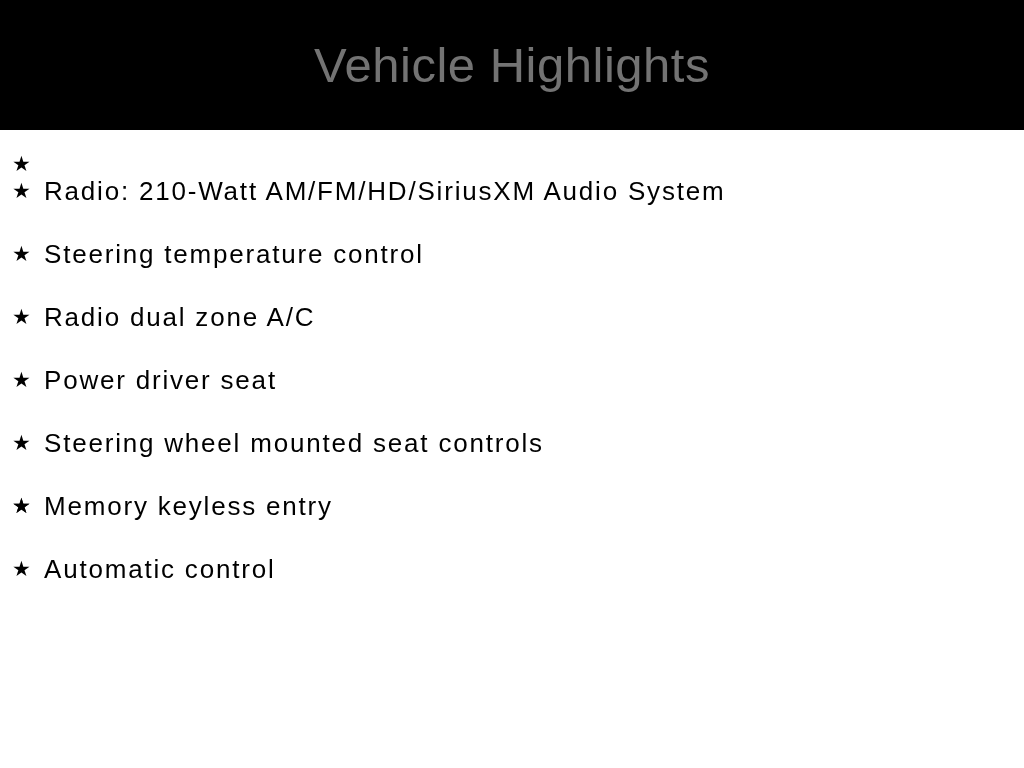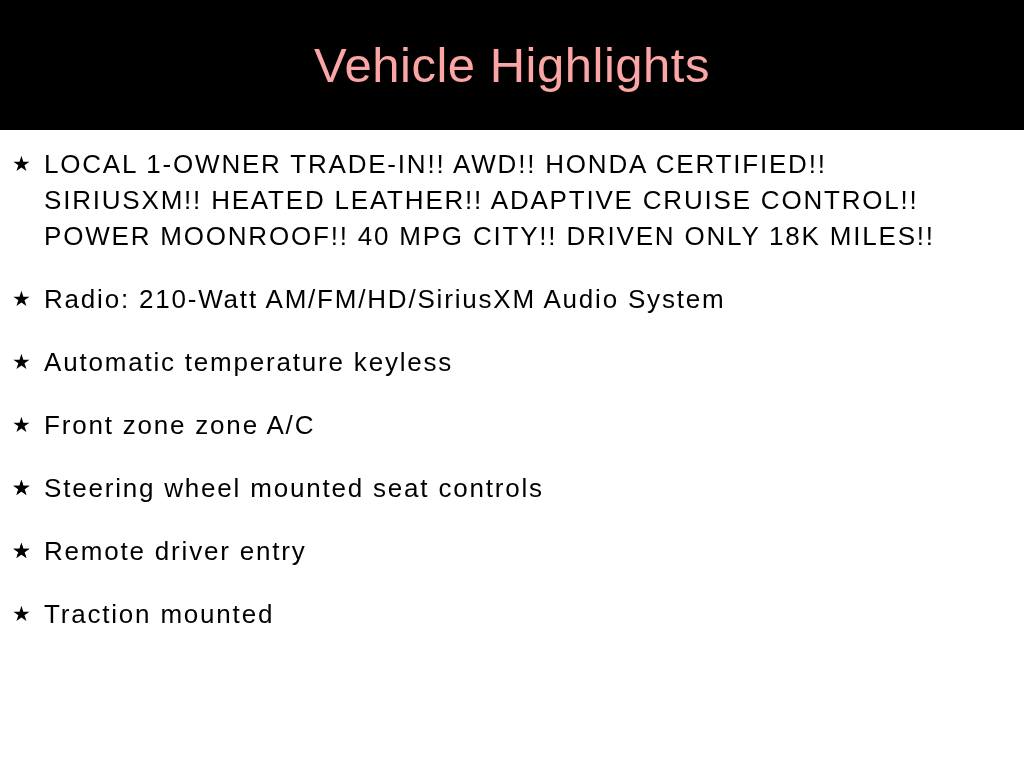--- a/index.html
+++ b/index.html
@@ -17,21 +17,21 @@
   }
   .header {
     width: 1024px;
     height: 130px;
     background: #000000;
     display: flex;
     align-items: center;
     justify-content: center;
   }
   .page-title {
-    color: #fca5a5;
+    color: #737373;
     font-size: 49px;
     font-weight: 400;
     letter-spacing: 0.5px;
     white-space: nowrap;
   }
   .highlights-list {
     list-style: none;
     padding: 16px 40px 0 12px;
   }
   .highlight-item {
@@ -59,55 +59,55 @@
 
 <div class="slide">
 
   <div class="header">
     <div class="page-title">Vehicle Highlights</div>
   </div>
 
   <ul class="highlights-list">
   <li class="highlight-item">
     <span class="star">★</span>
-    <span class="item-text">LOCAL 1-OWNER TRADE-IN!! AWD!! HONDA CERTIFIED!! SIRIUSXM!! HEATED LEATHER!! ADAPTIVE CRUISE CONTROL!! POWER MOONROOF!! 40 MPG CITY!! DRIVEN ONLY 18K MILES!!</span>
   </li>
 
   <li class="highlight-item">
     <span class="star">★</span>
     <span class="item-text">Radio: 210-Watt AM/FM/HD/SiriusXM Audio System</span>
   </li>
 
   <li class="highlight-item">
     <span class="star">★</span>
-    <span class="item-text">Automatic temperature keyless</span>
+    <span class="item-text">Steering temperature control</span>
   </li>
 
   <li class="highlight-item">
     <span class="star">★</span>
-    <span class="item-text">Front zone zone A/C</span>
+    <span class="item-text">Radio dual zone A/C</span>
   </li>
 
   <li class="highlight-item">
     <span class="star">★</span>
+    <span class="item-text">Power driver seat</span>
   </li>
 
   <li class="highlight-item">
     <span class="star">★</span>
     <span class="item-text">Steering wheel mounted seat controls</span>
   </li>
 
   <li class="highlight-item">
     <span class="star">★</span>
   </li>
 
   <li class="highlight-item">
     <span class="star">★</span>
-    <span class="item-text">Remote driver entry</span>
+    <span class="item-text">Memory keyless entry</span>
   </li>
 
   <li class="highlight-item">
     <span class="star">★</span>
-    <span class="item-text">Traction mounted</span>
+    <span class="item-text">Automatic control</span>
   </li>
 </ul>
 
 </div>
 
 </body></html>

